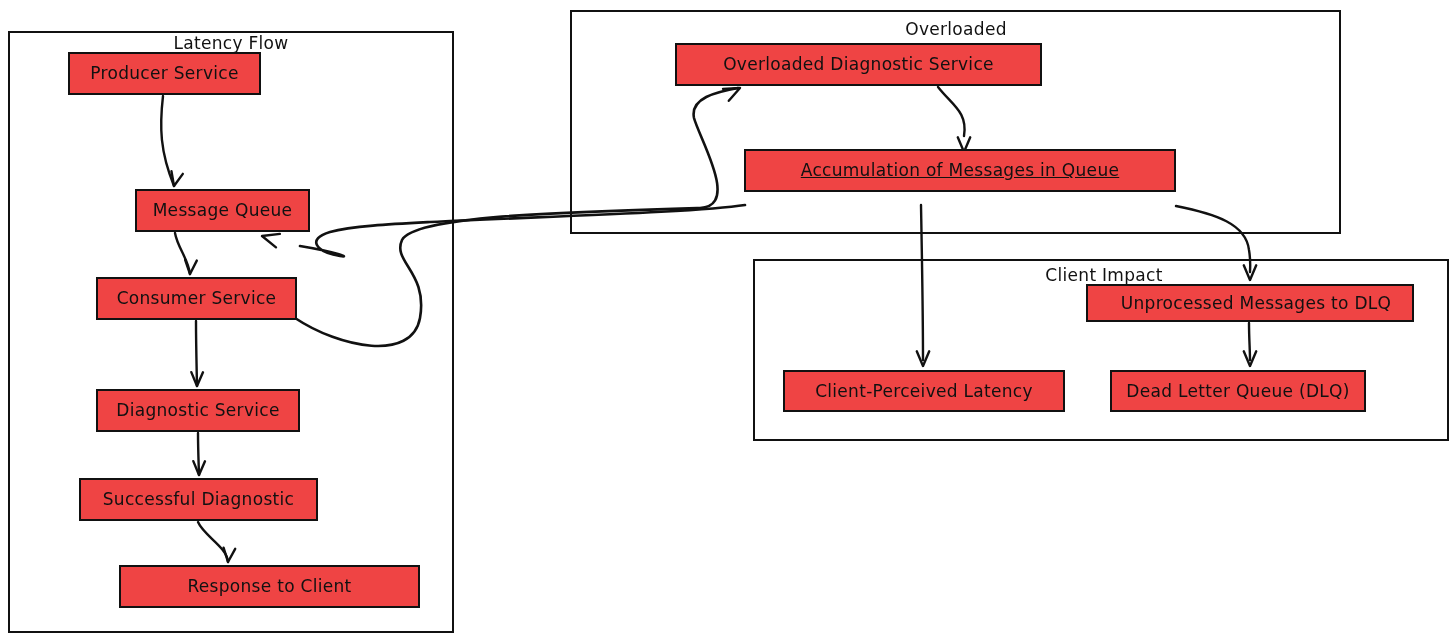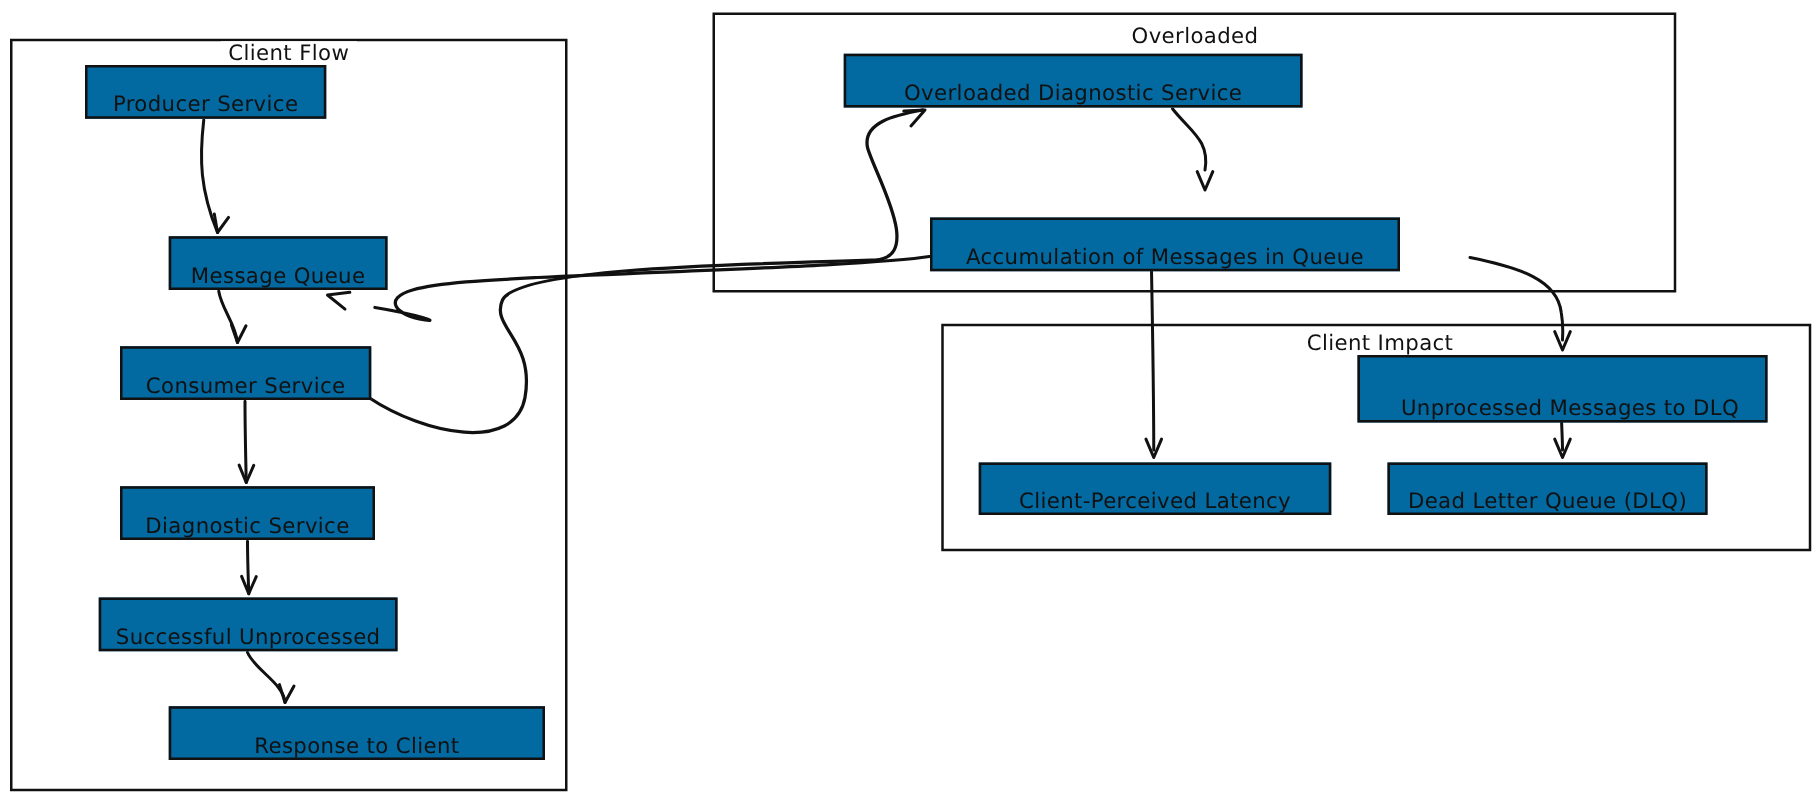--- a/index.html
+++ b/index.html
@@ -34,43 +34,43 @@
     color: #111111;
     background: #ffffff;
     padding: 0 6px;
     white-space: nowrap;
     letter-spacing: 0.3px;
     transform: translateX(-50%);
   }
   .node {
     position: absolute;
     border: 2px solid #111111;
-    background: #0369a1;
+    background: #ef4444;
     box-sizing: border-box;
     display: flex;
-    align-items: flex-end;
+    align-items: center;
     justify-content: center;
     font-size: 17px;
     color: #111111;
     letter-spacing: 0.3px;
     white-space: nowrap;
     z-index: 3;
   }
   .node-label {
     display: block;
     line-height: 1;
   }
 </style>
 </head>
 <body>
 
 <div id="canvas">
 
   <div class="group" id="g-normal-flow" style="left: 8px; top: 31px; width: 446px; height: 602px;"></div>
-  <div class="group-label" id="gl-normal-flow" style="left: 231px; top: 33px;">Client Flow</div>
+  <div class="group-label" id="gl-normal-flow" style="left: 231px; top: 33px;">Latency Flow</div>
 
   <div class="group" id="g-overloaded" style="left: 570px; top: 10px; width: 771px; height: 224px;"></div>
   <div class="group-label" id="gl-overloaded" style="left: 956px; top: 19px;">Overloaded</div>
 
   <div class="group" id="g-client-impact" style="left: 753px; top: 259px; width: 696px; height: 182px;"></div>
   <div class="group-label" id="gl-client-impact" style="left: 1104px; top: 265px;">Client Impact</div>
 
   <svg id="wire" viewBox="0 0 1456 641">
       <path d="M163,96 C159.4,127.5 160.1,151.8 174,186" fill="none" stroke="#111111" stroke-width="2.4" stroke-linecap="round" stroke-linejoin="round"></path>
       <path d="M171.46226476399505,171.2162284963566 L174,186 L182.83717136913404,173.87958737531773" fill="none" stroke="#111111" stroke-width="2.4" stroke-linecap="round" stroke-linejoin="round"></path>
@@ -102,32 +102,32 @@
   <div class="node" id="n-message-queue" style="left: 87px; top: 189px; width: 175px; height: 43px; margin-left: 48px;">
     <span class="node-label">Message Queue</span>
   </div>
   <div class="node" id="n-diagnostic-service" style="left: 96px; top: 389px; width: 204px; height: 43px;">
     <span class="node-label">Diagnostic Service</span>
   </div>
   <div class="node" id="n-consumer-service" style="left: 96px; top: 277px; width: 201px; height: 43px;">
     <span class="node-label">Consumer Service</span>
   </div>
   <div class="node" id="n-successful-processing" style="left: 79px; top: 478px; width: 239px; height: 43px;">
-    <span class="node-label">Successful Unprocessed</span>
+    <span class="node-label">Successful Diagnostic</span>
   </div>
-  <div class="node" id="n-response-to-client" style="left: 119px; top: 565px; width: 301px; height: 43px; margin-left: 16px;">
+  <div class="node" id="n-response-to-client" style="left: 119px; top: 565px; width: 301px; height: 43px;">
     <span class="node-label">Response to Client</span>
   </div>
   <div class="node" id="n-overloaded-diagnostic-service" style="left: 652px; top: 43px; width: 367px; height: 43px; margin-left: 23px;">
     <span class="node-label">Overloaded Diagnostic Service</span>
   </div>
-  <div class="node" id="n-accumulation-of-messages-in-queue" style="left: 744px; top: 174px; width: 376px; height: 43px;">
+  <div class="node" id="n-accumulation-of-messages-in-queue" style="left: 744px; top: 149px; width: 432px; height: 43px; text-decoration: underline;">
     <span class="node-label">Accumulation of Messages in Queue</span>
   </div>
-  <div class="node" id="n-unprocessed-messages-to-dlq" style="left: 1086px; top: 284px; width: 328px; height: 54px; padding-left: 12px;">
+  <div class="node" id="n-unprocessed-messages-to-dlq" style="left: 1086px; top: 284px; width: 328px; height: 38px; padding-left: 12px;">
     <span class="node-label">Unprocessed Messages to DLQ</span>
   </div>
   <div class="node" id="n-client-perceived-latency" style="left: 783px; top: 370px; width: 282px; height: 42px;">
     <span class="node-label">Client-Perceived Latency</span>
   </div>
   <div class="node" id="n-dead-letter-queue" style="left: 1110px; top: 370px; width: 256px; height: 42px;">
     <span class="node-label">Dead Letter Queue (DLQ)</span>
   </div>
 
 </div>

